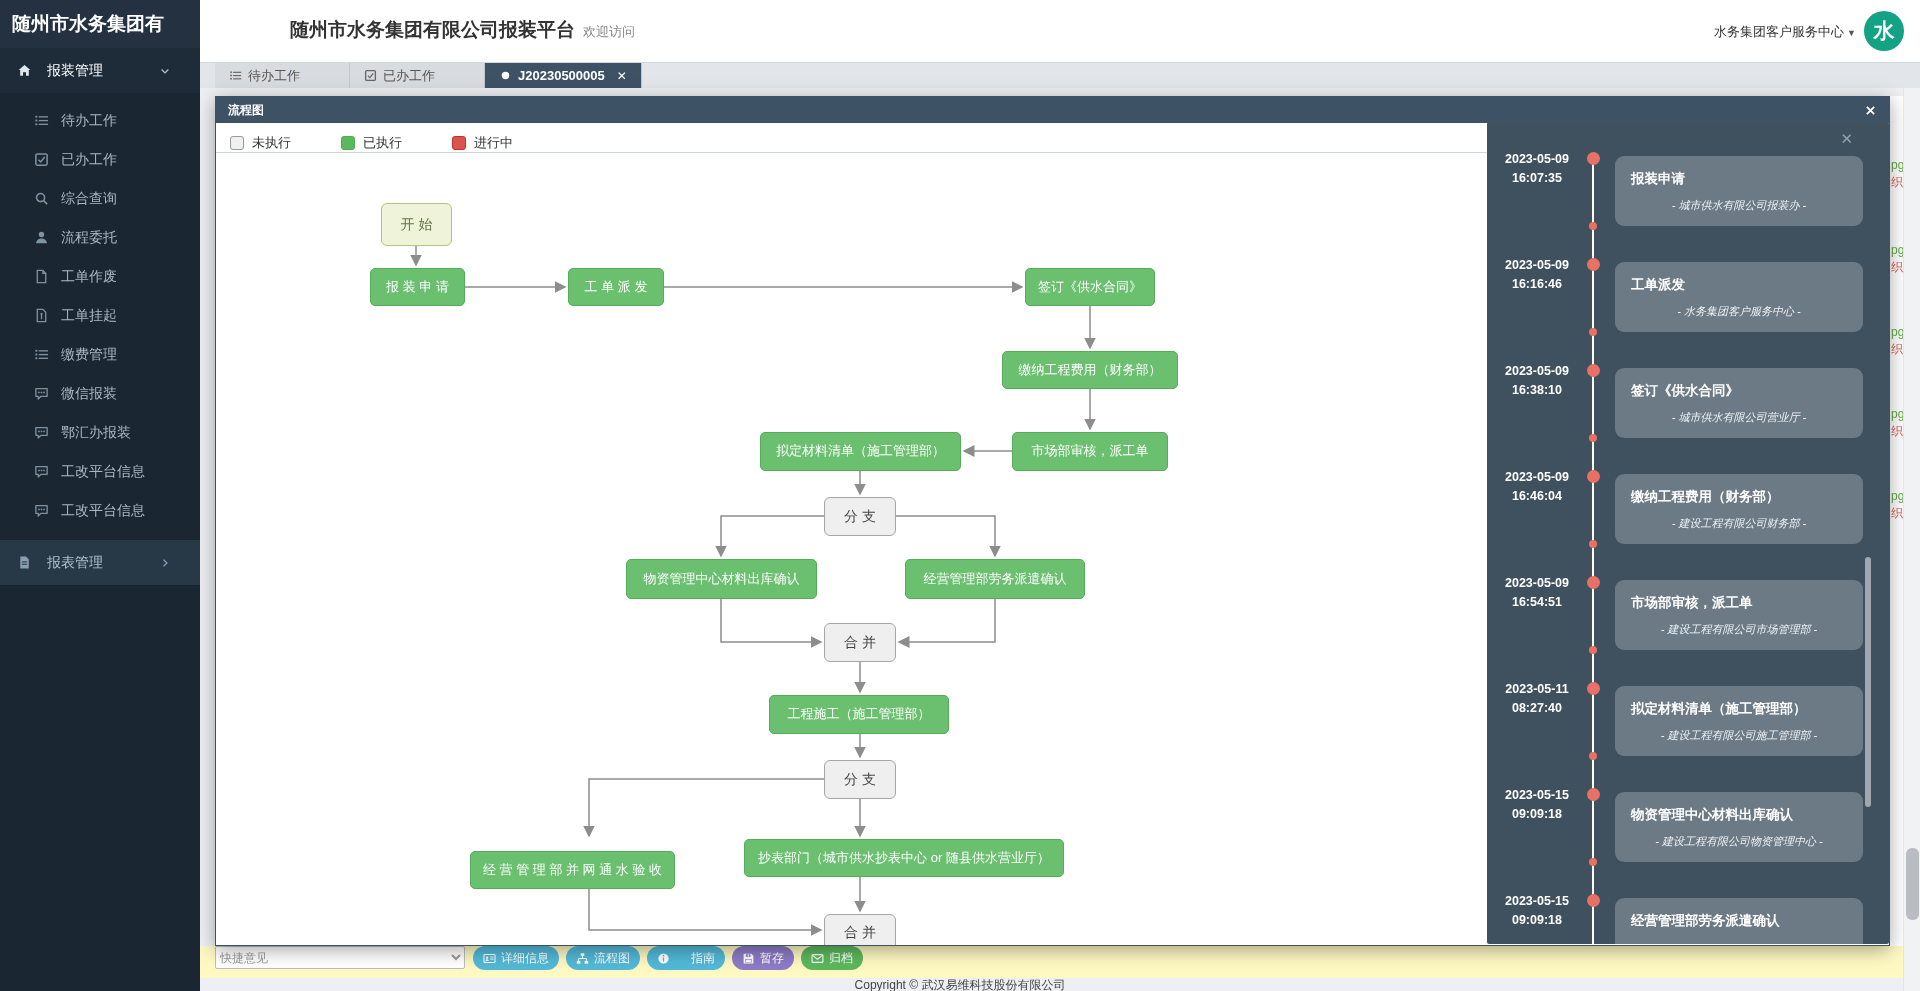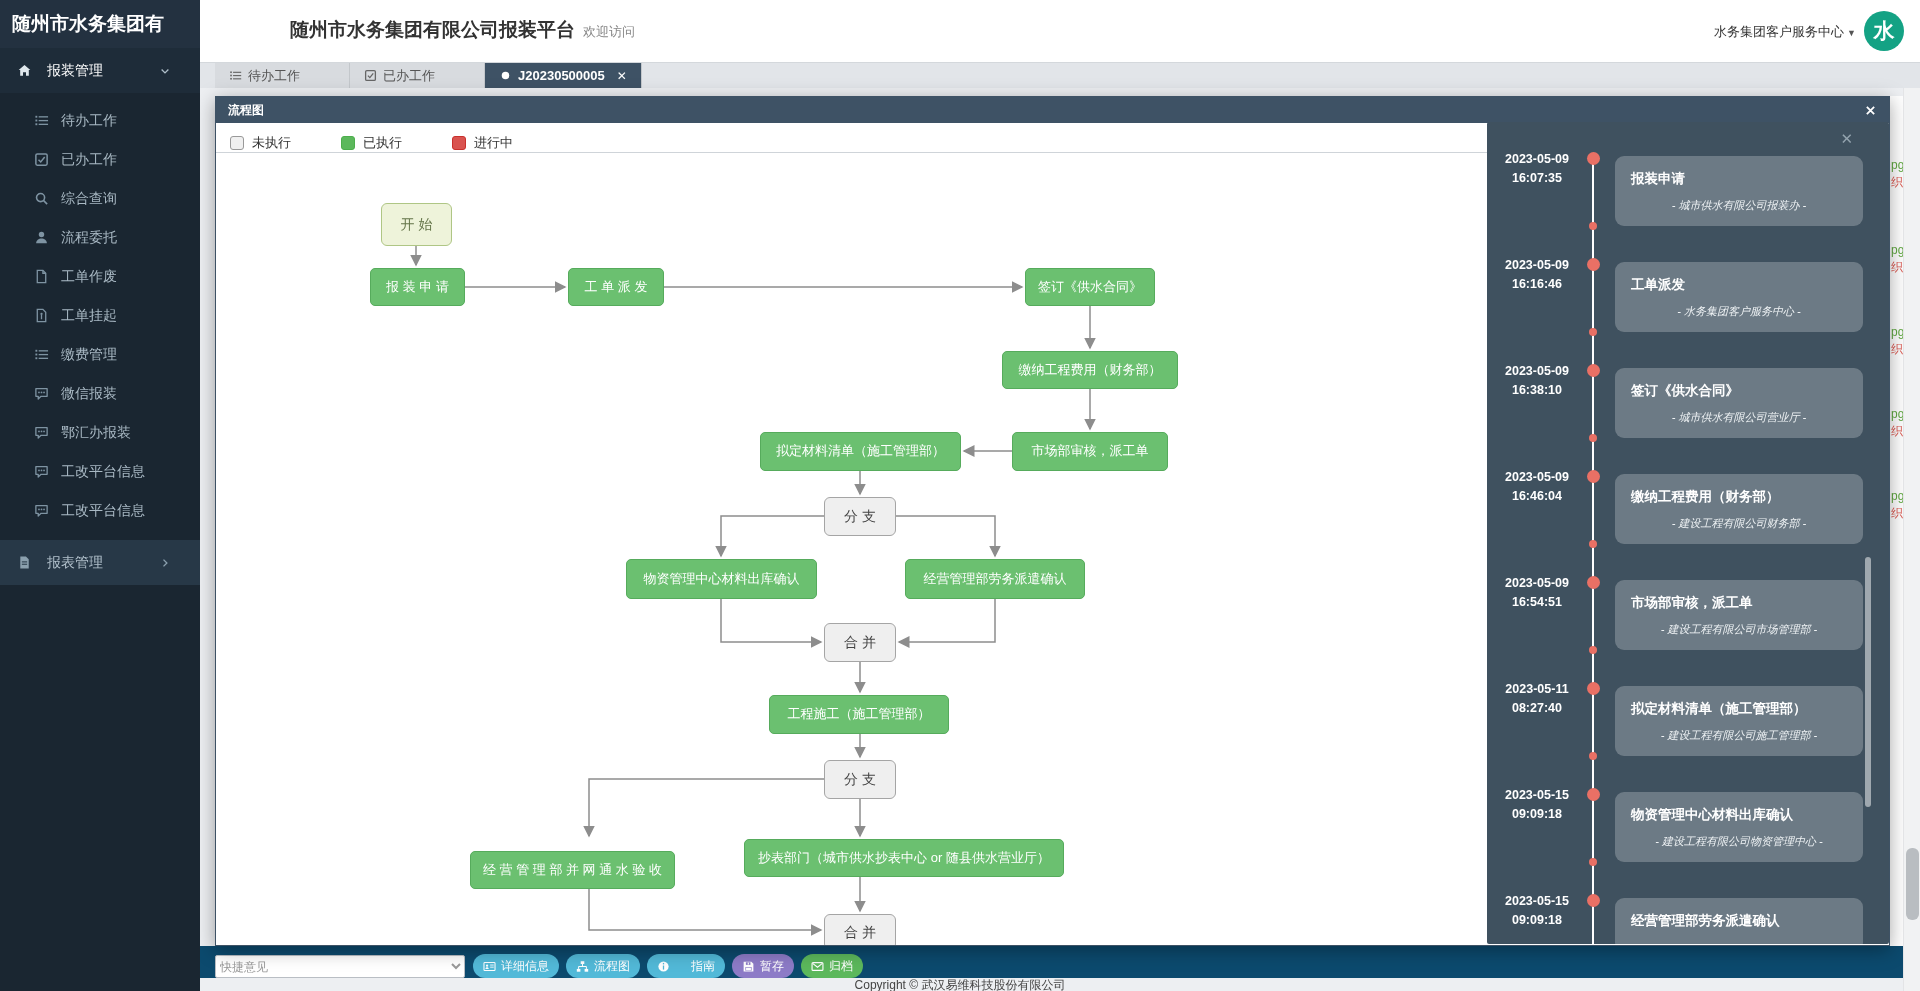--- a/index.html
+++ b/index.html
@@ -59,21 +59,21 @@
 .tl-card{flex:1;margin:6px 26px 30px 8px;background:rgba(255,255,255,.24);border-radius:9px;padding:14px 16px 12px;color:#fff}
 .tl-title{font-size:13.5px;font-weight:bold;margin-bottom:9px}
 .tl-org{font-size:11px;font-style:italic;color:#eef2f4;text-align:center;line-height:1.55}
 .panel-scroll{position:absolute;right:18px;top:435px;width:6px;height:250px;background:rgba(255,255,255,.5);border-radius:3px;cursor:pointer}
 
 .strip{position:absolute;left:1890px;top:96px;width:13px;height:850px;background:#fff;z-index:5;overflow:hidden}
 .frag{position:absolute;left:1px;font-size:12px;white-space:nowrap}
 .scrollbar{position:absolute;left:1903px;top:88px;width:17px;bottom:0;background:#f1f2f3;border-left:1px solid #e3e4e6;z-index:25}
 .scroll-thumb{position:absolute;left:2px;width:13px;top:760px;height:72px;background:#b9bdc1;border-radius:6px;cursor:pointer}
 
-.actionbar{position:absolute;left:200px;top:946px;right:0;height:32px;background:#0c4a6e;display:flex;align-items:flex-end;padding-left:15px;z-index:8}
+.actionbar{position:absolute;left:200px;top:946px;right:0;height:32px;background:#fef9c3;display:flex;align-items:flex-start;padding-left:15px;z-index:8}
 .quick-select{width:250px;height:23px;border:1px solid #b9bec4;background:#fff;color:#999;font-size:12px;margin-right:8px;border-radius:2px;font-family:inherit}
 .abtn{height:24px;border:none;border-radius:12px;color:#fff;font-size:12px;display:inline-flex;align-items:center;gap:5px;padding:0 10px;margin-right:7px;cursor:pointer;font-family:inherit}
 .abtn .ic{width:13px;height:13px}
 .footer{position:absolute;left:0;right:0;top:977px;text-align:center;font-size:12px;color:#444;z-index:6}
 .ic{display:inline-block;vertical-align:middle;flex:none}
 </style>
 </head>
 <body>
 
 <div id="app">

